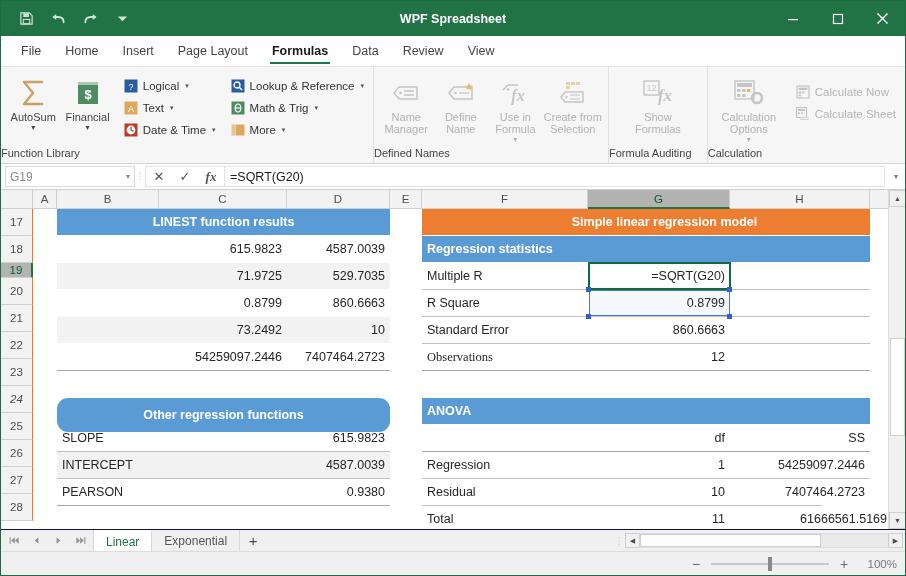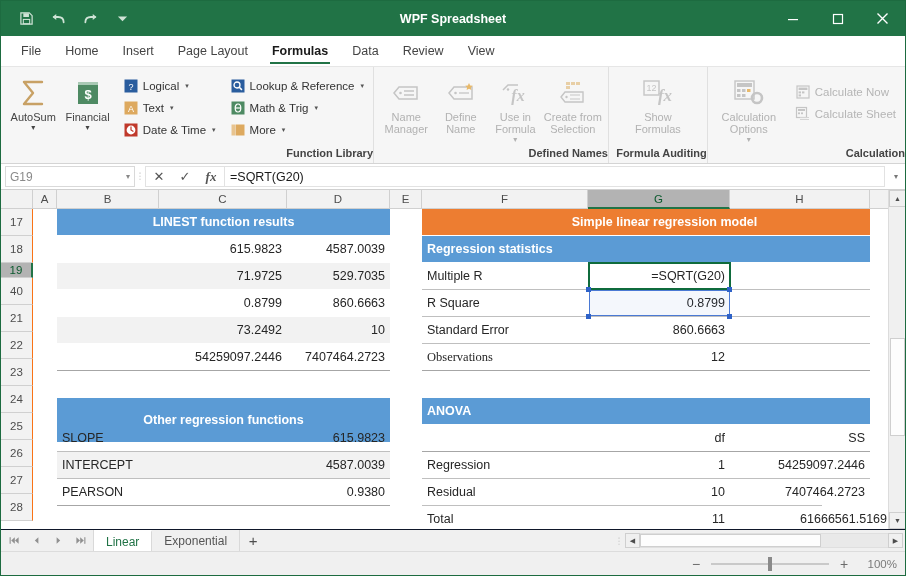--- a/index.html
+++ b/index.html
@@ -107,26 +107,25 @@
     padding: 3px 0 0 0;
   }
   .rgroup + .rgroup { border-left: 1px solid #e0e0e0; }
   .rgroup-body {
     flex: 1;
     display: flex;
     align-items: flex-start;
     padding: 3px 5px 0 5px;
   }
   .rgroup-label {
-    text-align: right;
+    text-align: left;
     font-size: 11px;
     color: #444;
     padding-bottom: 3px;
     height: 16px;
-    font-weight: bold;
   }
 
   
   .bigbtn {
     width: 62px;
     display: flex; flex-direction: column;
     align-items: center;
     padding-top: 3px;
     color: #444;
     font-size: 11px;
@@ -634,25 +633,25 @@
       <div class="ch" style="width:166px;">F</div>
       <div class="ch sel" style="width:142px;">G</div>
       <div class="ch" style="width:140px;">H</div>
       <div class="ch" style="flex:1;"></div>
     </div>
 
     <div class="rowheadcol">
       <div class="rh" style="height:27px;">17</div>
       <div class="rh" style="height:27px;">18</div>
       <div class="rh sel" style="height:15px;">19</div>
-      <div class="rh" style="height:27px;">40</div>
+      <div class="rh" style="height:27px;">20</div>
       <div class="rh" style="height:27px;">21</div>
       <div class="rh" style="height:27px;">22</div>
       <div class="rh" style="height:27px;">23</div>
-      <div class="rh" style="height:27px;">24</div>
+      <div class="rh" style="height:27px;font-style:italic;">24</div>
       <div class="rh" style="height:27px;">25</div>
       <div class="rh" style="height:27px;">26</div>
       <div class="rh" style="height:27px;">27</div>
       <div class="rh" style="height:27px;">28</div>
     </div>
 
     <div class="cells">
 
       <div class="cell hdr-blue center" style="left:24px; top:0px;  width:333px; height:26px;">LINEST function results</div>
 
@@ -668,21 +667,21 @@
       <div class="cell right" style="left:254px; top:81px; width:103px; height:26px;">860.6663</div>
 
       <div class="cell banded" style="left:24px; top:108px; width:333px; height:26px;"></div>
       <div class="cell right banded" style="left:126px; top:108px; width:128px; height:26px;">73.2492</div>
       <div class="cell right banded" style="left:254px; top:108px; width:103px; height:26px;">10</div>
 
       <div class="cell right" style="left:126px; top:135px; width:128px; height:26px;">54259097.2446</div>
       <div class="cell right" style="left:254px; top:135px; width:103px; height:26px;">7407464.2723</div>
       <div class="rowline" style="left:24px; top:161px; width:333px;"></div>
 
-      <div class="cell hdr-blue center" style="left:24px; top:189px; width:333px; height:44px;">Other regression functions</div>
+      <div class="cell hdr-blue center" style="left:24px; top:189px; width:333px; height:34px;border-radius:11px;">Other regression functions</div>
 
       <div class="cell" style="left:24px; top:216px; width:102px; height:26px;">SLOPE</div>
       <div class="cell right" style="left:254px; top:216px; width:103px; height:26px;">615.9823</div>
       <div class="rowline light" style="left:24px; top:242px; width:333px;"></div>
 
       <div class="cell banded" style="left:24px; top:243px; width:333px; height:26px;"></div>
       <div class="cell banded" style="left:24px; top:243px; width:102px; height:26px;">INTERCEPT</div>
       <div class="cell right banded" style="left:254px; top:243px; width:103px; height:26px;">4587.0039</div>
       <div class="rowline light" style="left:24px; top:269px; width:333px;"></div>
 

